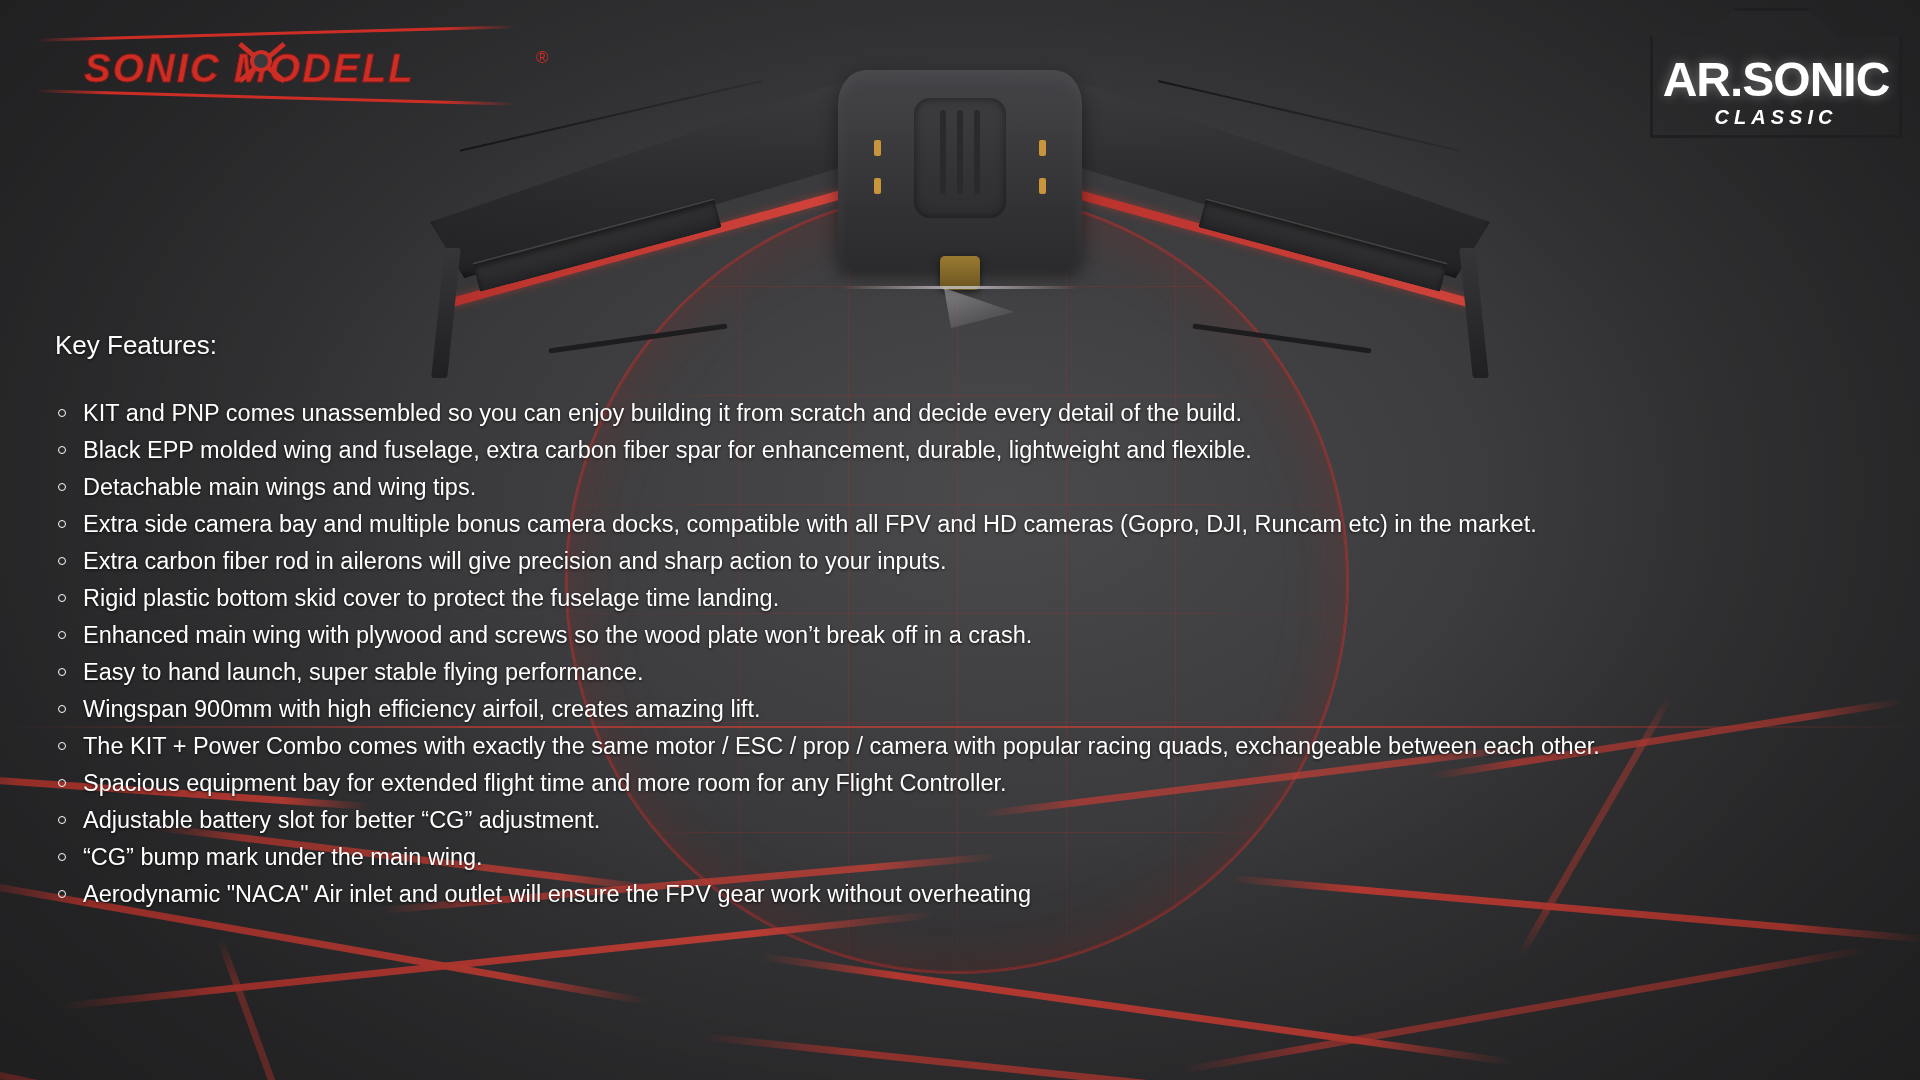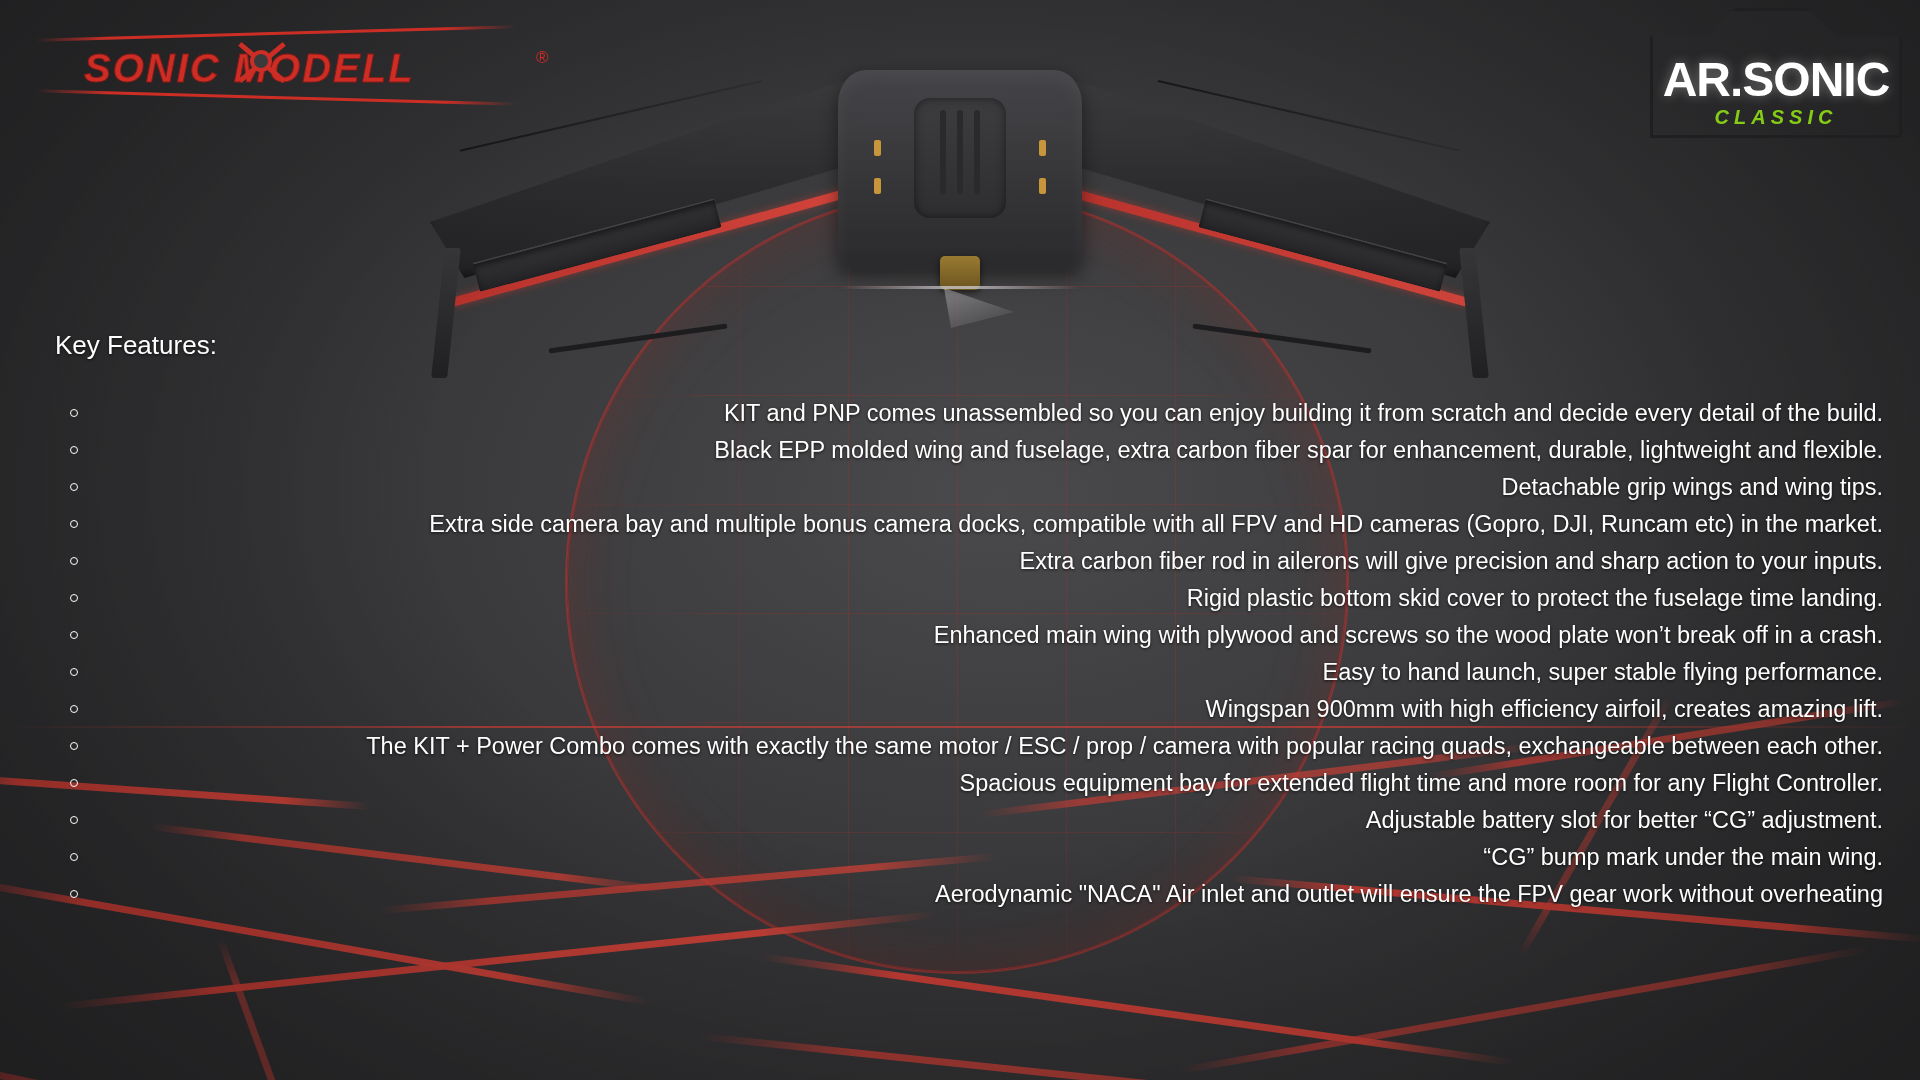--- a/index.html
+++ b/index.html
@@ -305,41 +305,40 @@
   }
   .badge-sub {
     position: absolute;
     left: 0; right: 0;
     top: 98px;
     text-align: center;
     font-size: 20px;
     font-weight: bold;
     font-style: italic;
     letter-spacing: 5px;
-    color: #84cc16;
+    color: #ffffff;
   }
 
   
   .content {
     position: absolute;
     left: 55px;
     top: 330px;
     width: 1840px;
   }
   .key-features {
     font-size: 26px;
     color: #ffffff;
     margin-bottom: 34px;
     text-shadow: 0 1px 3px rgba(0,0,0,0.7);
   }
   ul.features {
     list-style: none;
-    margin: 12px;
+    margin: 0;
     padding: 0;
-    text-align: right;
   }
   ul.features li {
     position: relative;
     padding-left: 28px;
     font-size: 23.5px;
     line-height: 37px;
     color: #ffffff;
     text-shadow: 0 1px 3px rgba(0,0,0,0.75);
   }
   ul.features li::before {
@@ -445,21 +444,21 @@
   <div class="badge-outline"></div>
   <div class="badge-title">AR.SONIC</div>
   <div class="badge-sub">CLASSIC</div>
 </div>
 
 <div class="content">
   <div class="key-features">Key Features:</div>
   <ul class="features">
     <li>KIT and PNP comes unassembled so you can enjoy building it from scratch and decide every detail of the build.</li>
     <li>Black EPP molded wing and fuselage, extra carbon fiber spar for enhancement, durable, lightweight and flexible.</li>
-    <li>Detachable grip wings and wing tips.</li>
+    <li>Detachable main wings and wing tips.</li>
     <li>Extra side camera bay and multiple bonus camera docks, compatible with all FPV and HD cameras (Gopro, DJI, Runcam etc) in the market.</li>
     <li>Extra carbon fiber rod in ailerons will give precision and sharp action to your inputs.</li>
     <li>Rigid plastic bottom skid cover to protect the fuselage time landing.</li>
     <li>Enhanced main wing with plywood and screws so the wood plate won’t break off in a crash.</li>
     <li>Easy to hand launch, super stable flying performance.</li>
     <li>Wingspan 900mm with high efficiency airfoil, creates amazing lift.</li>
     <li>The KIT + Power Combo comes with exactly the same motor / ESC / prop / camera with popular racing quads, exchangeable between each other.</li>
     <li>Spacious equipment bay for extended flight time and more room for any Flight Controller.</li>
     <li>Adjustable battery slot for better “CG” adjustment.</li>
     <li>“CG” bump mark under the main wing.</li>

